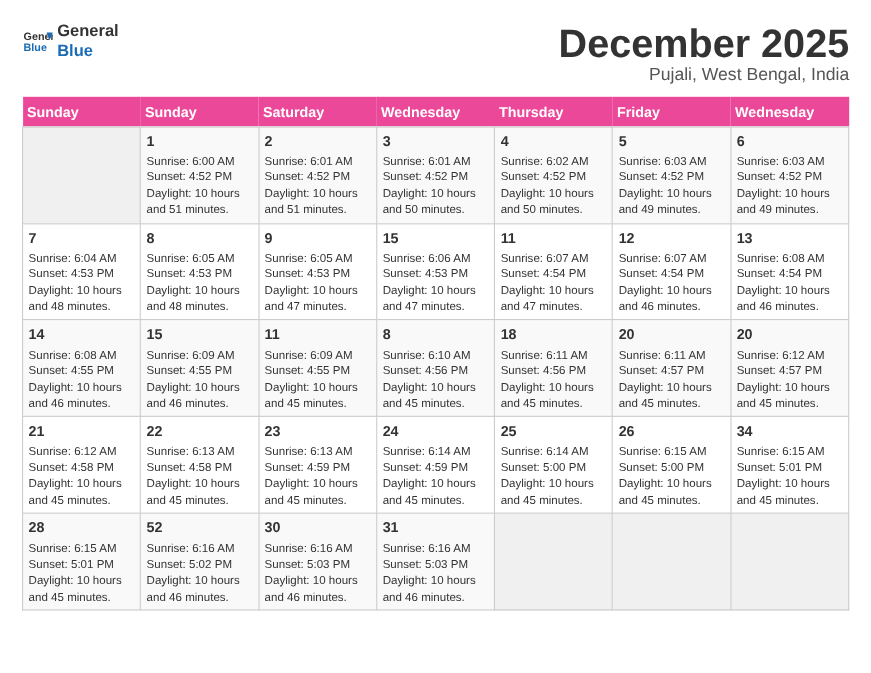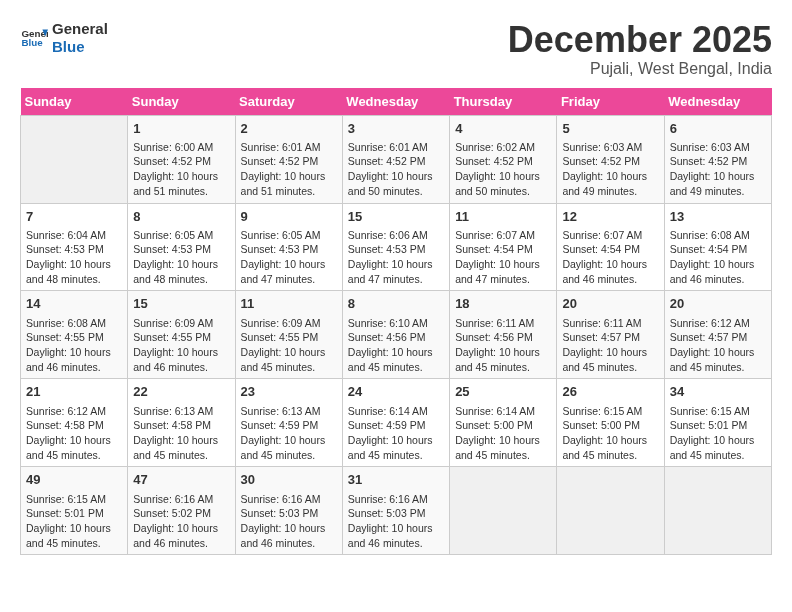--- a/index.html
+++ b/index.html
@@ -225,25 +225,25 @@
           <span class="day-number">26</span>
           <div class="day-info">Sunrise: 6:15 AM<br>Sunset: 5:00 PM<br>Daylight: 10 hours<br>and 45 minutes.</div>
         </td>
         <td>
           <span class="day-number">34</span>
           <div class="day-info">Sunrise: 6:15 AM<br>Sunset: 5:01 PM<br>Daylight: 10 hours<br>and 45 minutes.</div>
         </td>
       </tr>
       <tr>
         <td>
-          <span class="day-number">49</span>
+          <span class="day-number">28</span>
           <div class="day-info">Sunrise: 6:15 AM<br>Sunset: 5:01 PM<br>Daylight: 10 hours<br>and 45 minutes.</div>
         </td>
         <td>
-          <span class="day-number">47</span>
+          <span class="day-number">52</span>
           <div class="day-info">Sunrise: 6:16 AM<br>Sunset: 5:02 PM<br>Daylight: 10 hours<br>and 46 minutes.</div>
         </td>
         <td>
           <span class="day-number">30</span>
           <div class="day-info">Sunrise: 6:16 AM<br>Sunset: 5:03 PM<br>Daylight: 10 hours<br>and 46 minutes.</div>
         </td>
         <td>
           <span class="day-number">31</span>
           <div class="day-info">Sunrise: 6:16 AM<br>Sunset: 5:03 PM<br>Daylight: 10 hours<br>and 46 minutes.</div>
         </td>

